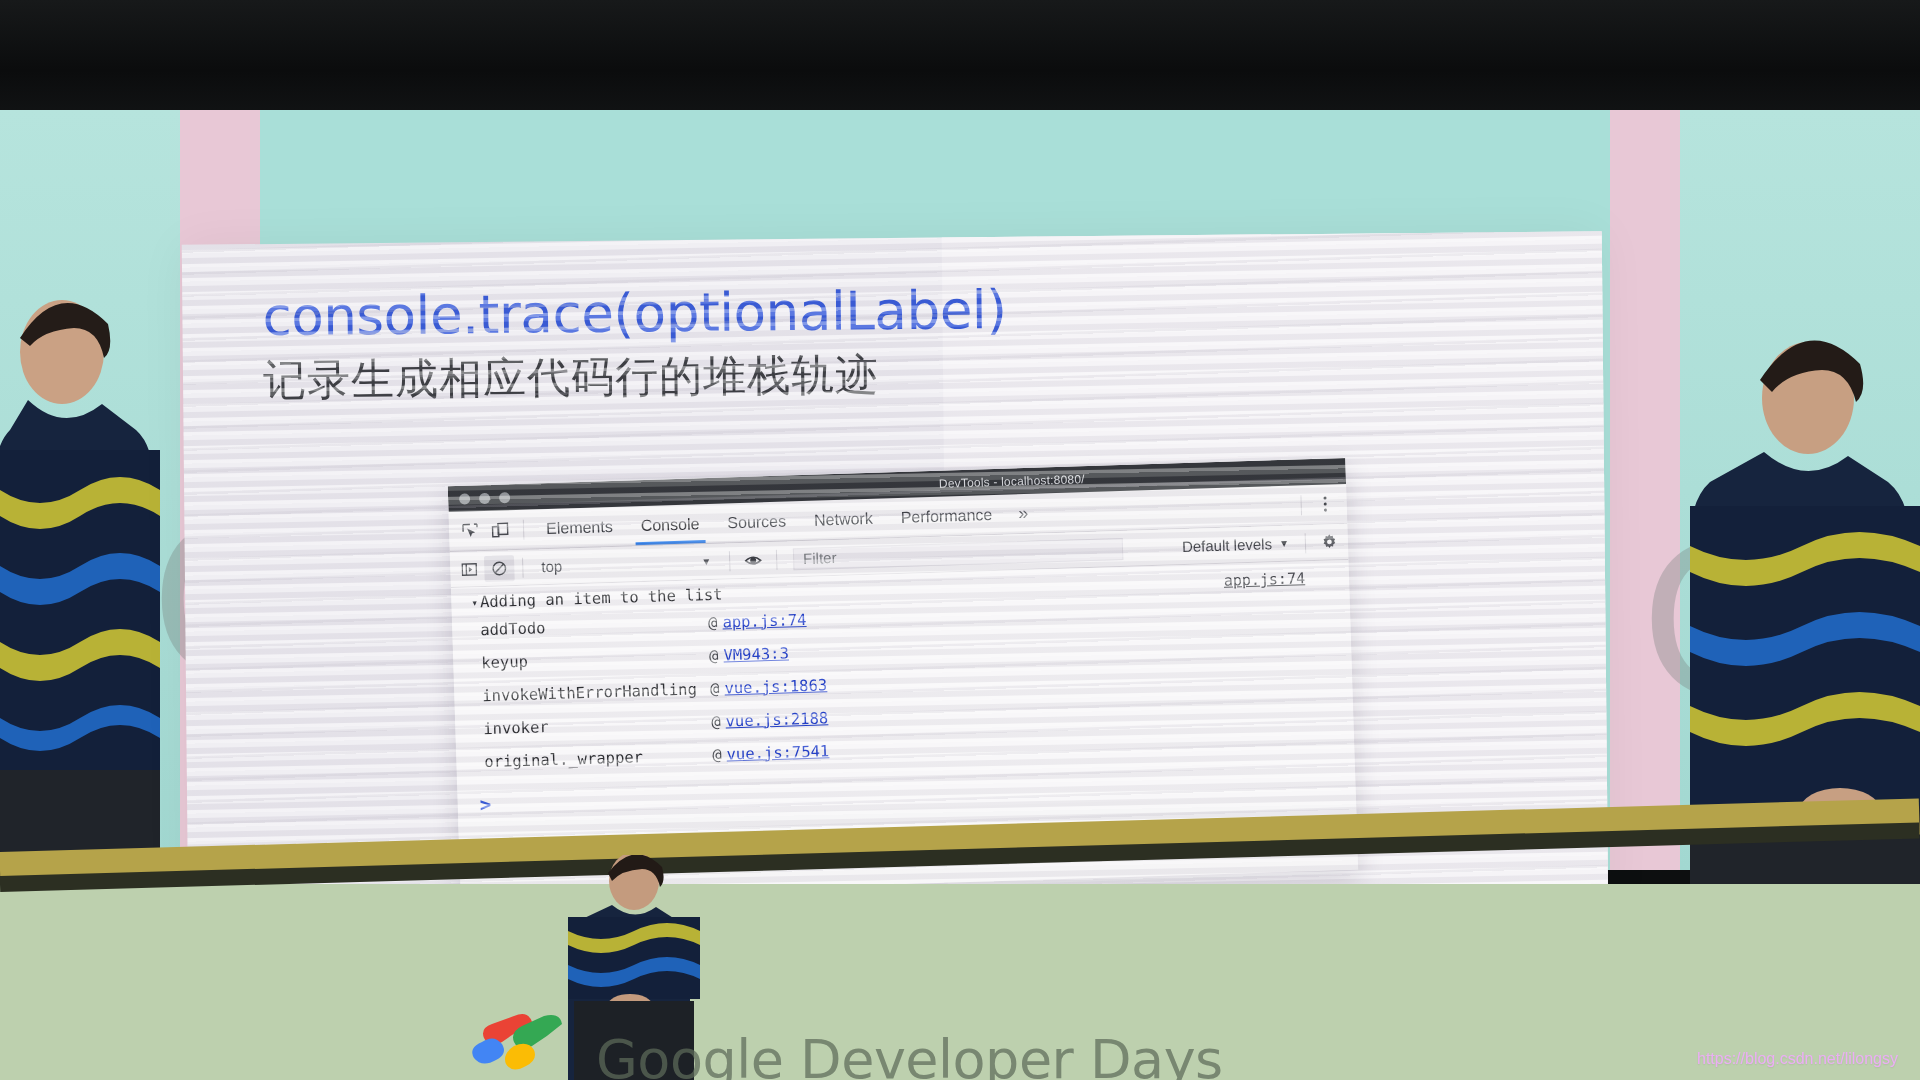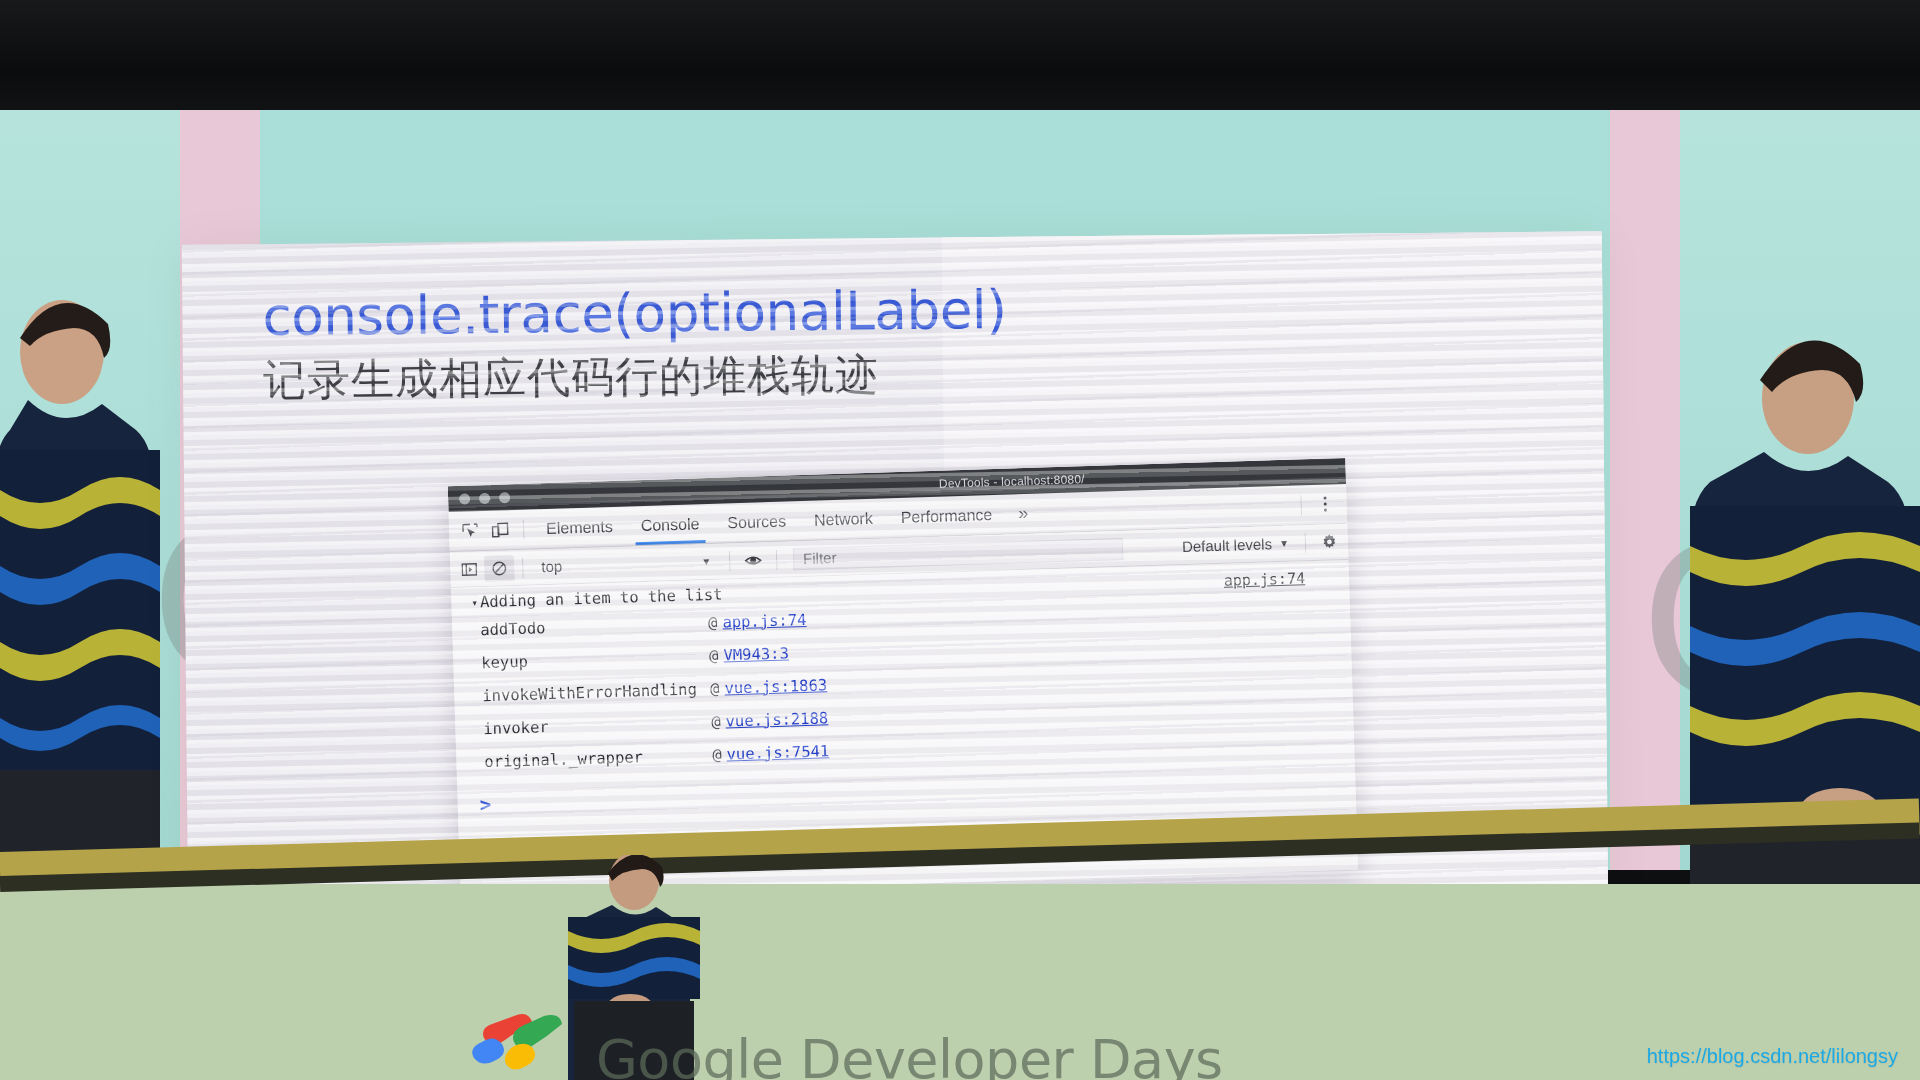--- a/index.html
+++ b/index.html
@@ -202,21 +202,21 @@
     background:#2c2f22; transform:rotate(-1.6deg); transform-origin:left center;
   }
   .gdd-logo{ position:absolute; left:468px; top:1010px; width:120px; height:70px; }
   .gdd-text{
     position:absolute; left:596px; top:1028px;
     font-size:54px; color:#5e6b5a; font-family:"DejaVu Sans", sans-serif;
     letter-spacing:-.5px; opacity:.72; white-space:nowrap;
   }
   .watermark{
     position:absolute; right:22px; bottom:12px;
-    color:#0ea5e9; font-size:20px; opacity:.92;
+    color:#f0abfc; font-size:16px; opacity:.92;
     text-shadow:0 1px 2px rgba(0,0,0,.10);
   }
 
   
   .person{ position:absolute; }
   .p-left{ left:0; top:170px; width:160px; height:700px; }
   .p-right{ right:0; top:200px; width:230px; height:680px; }
   .p-center{ left:568px; top:855px; width:132px; height:225px; }
 
   .big-letter{

